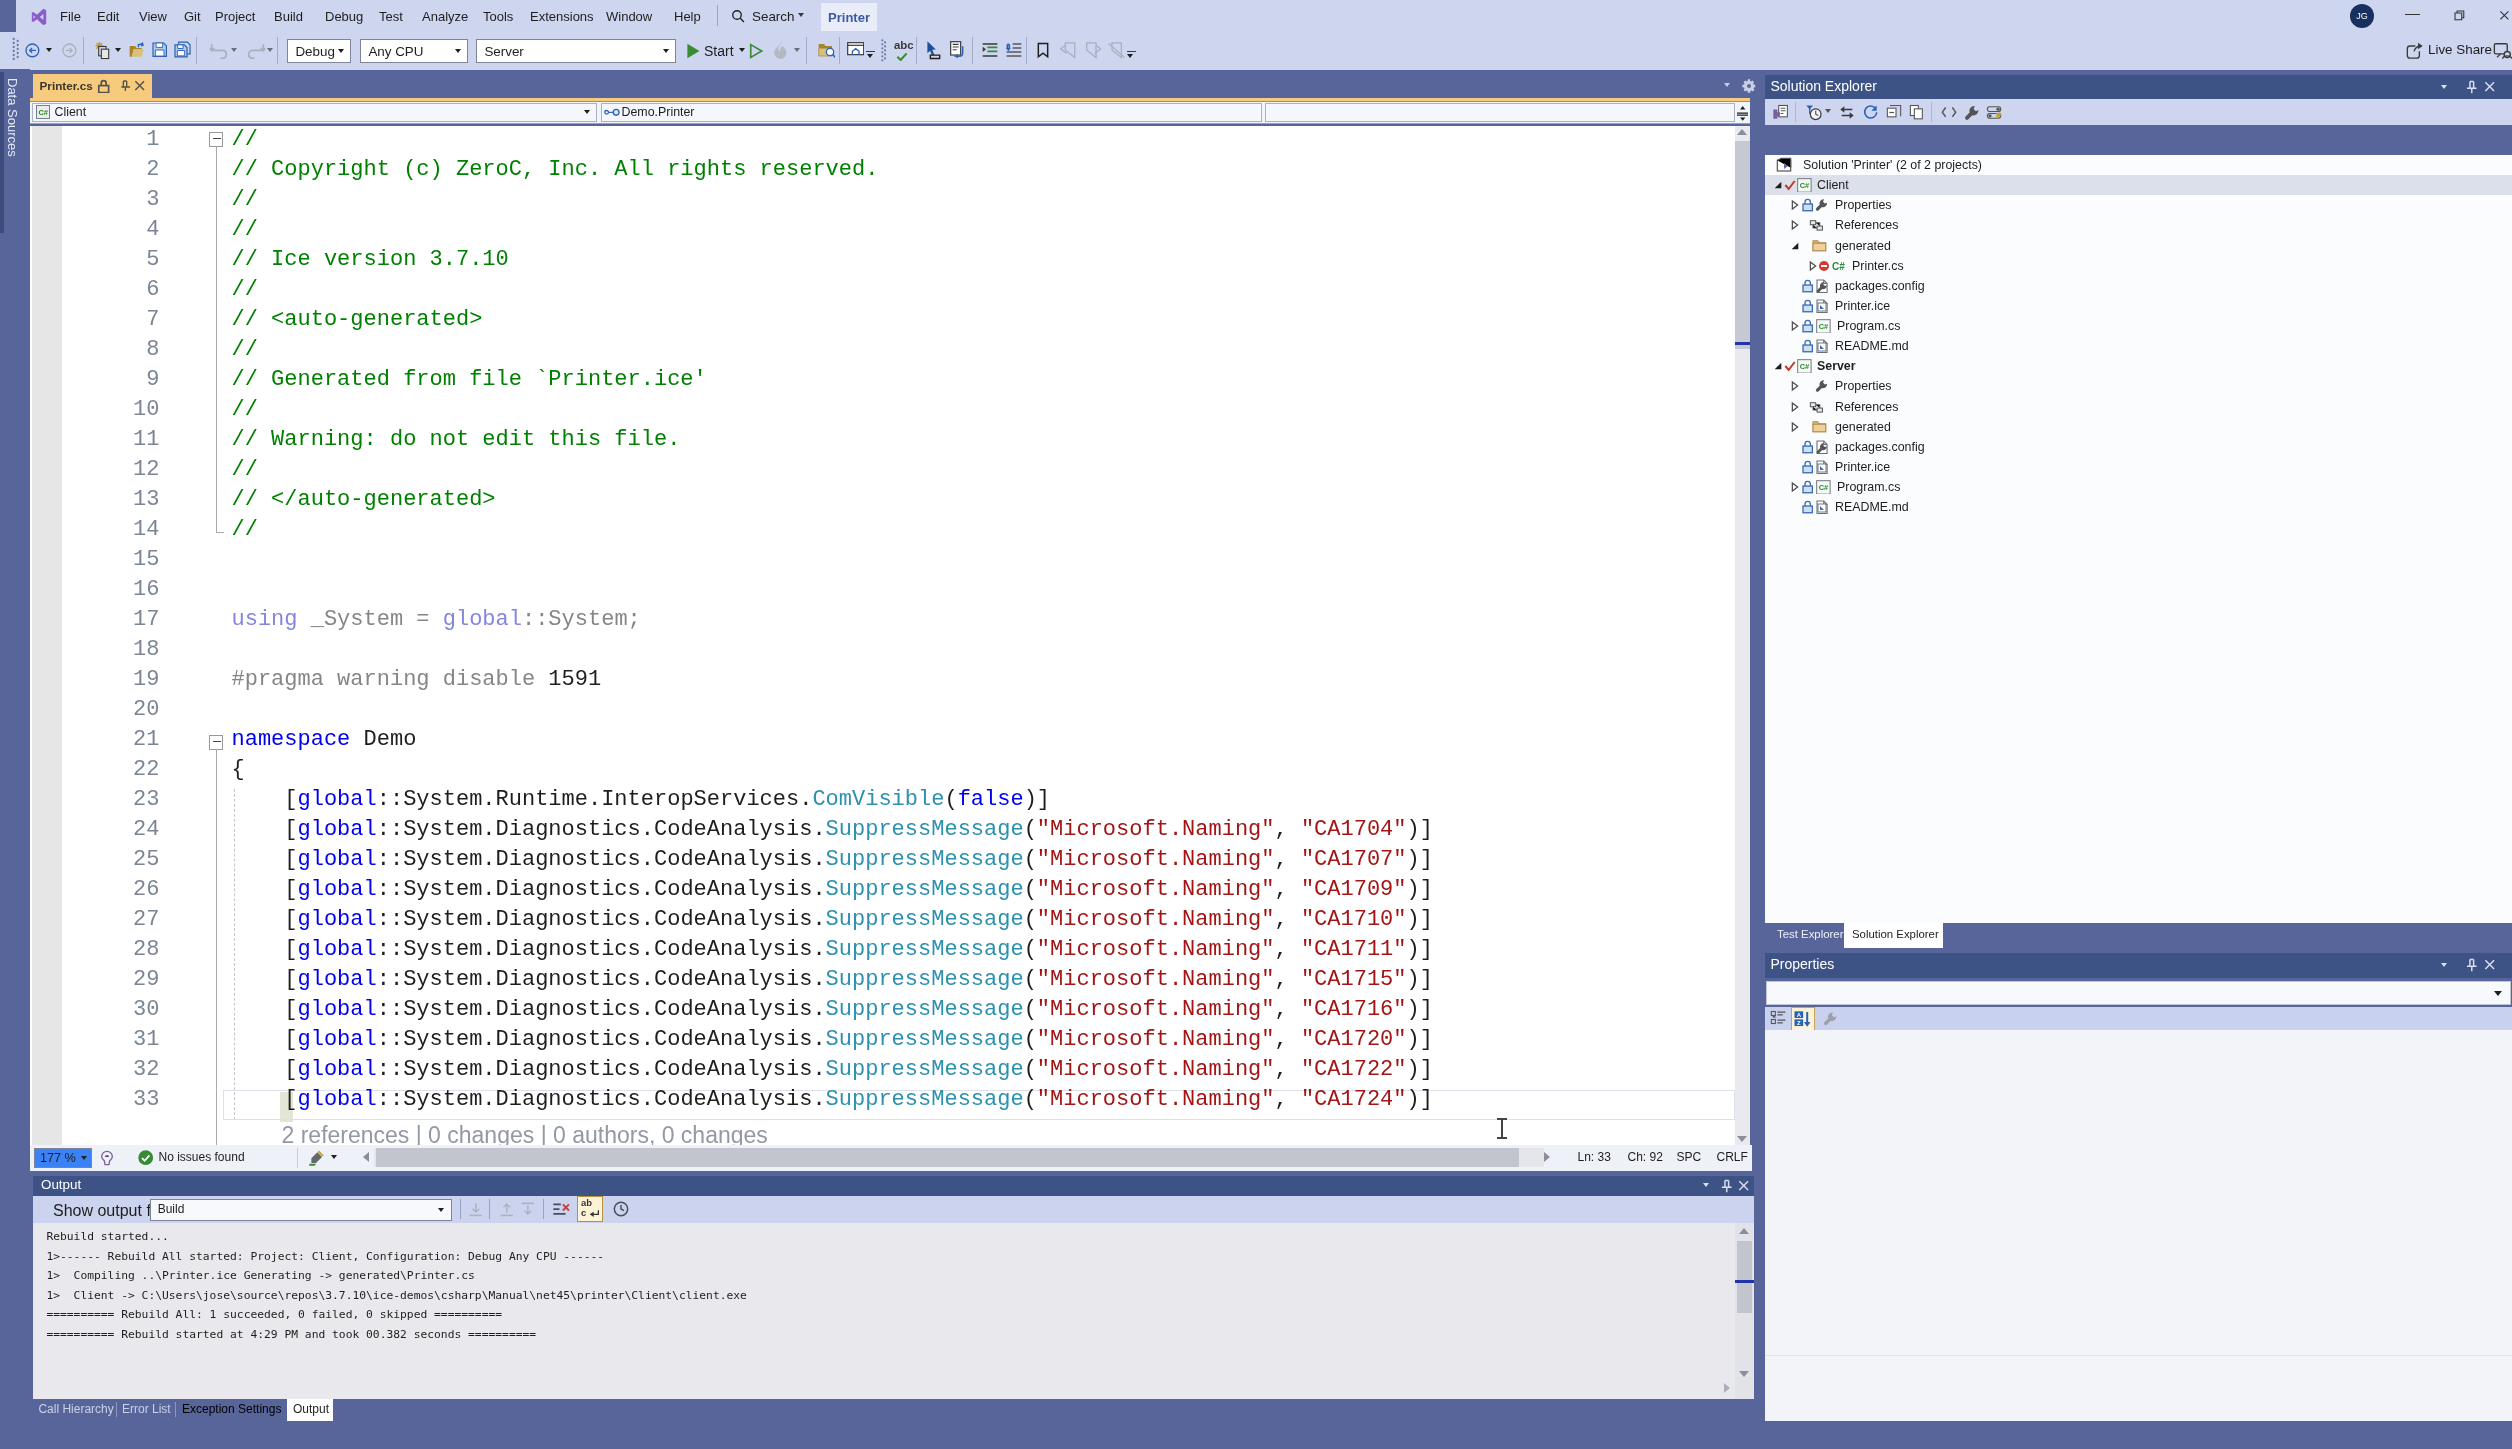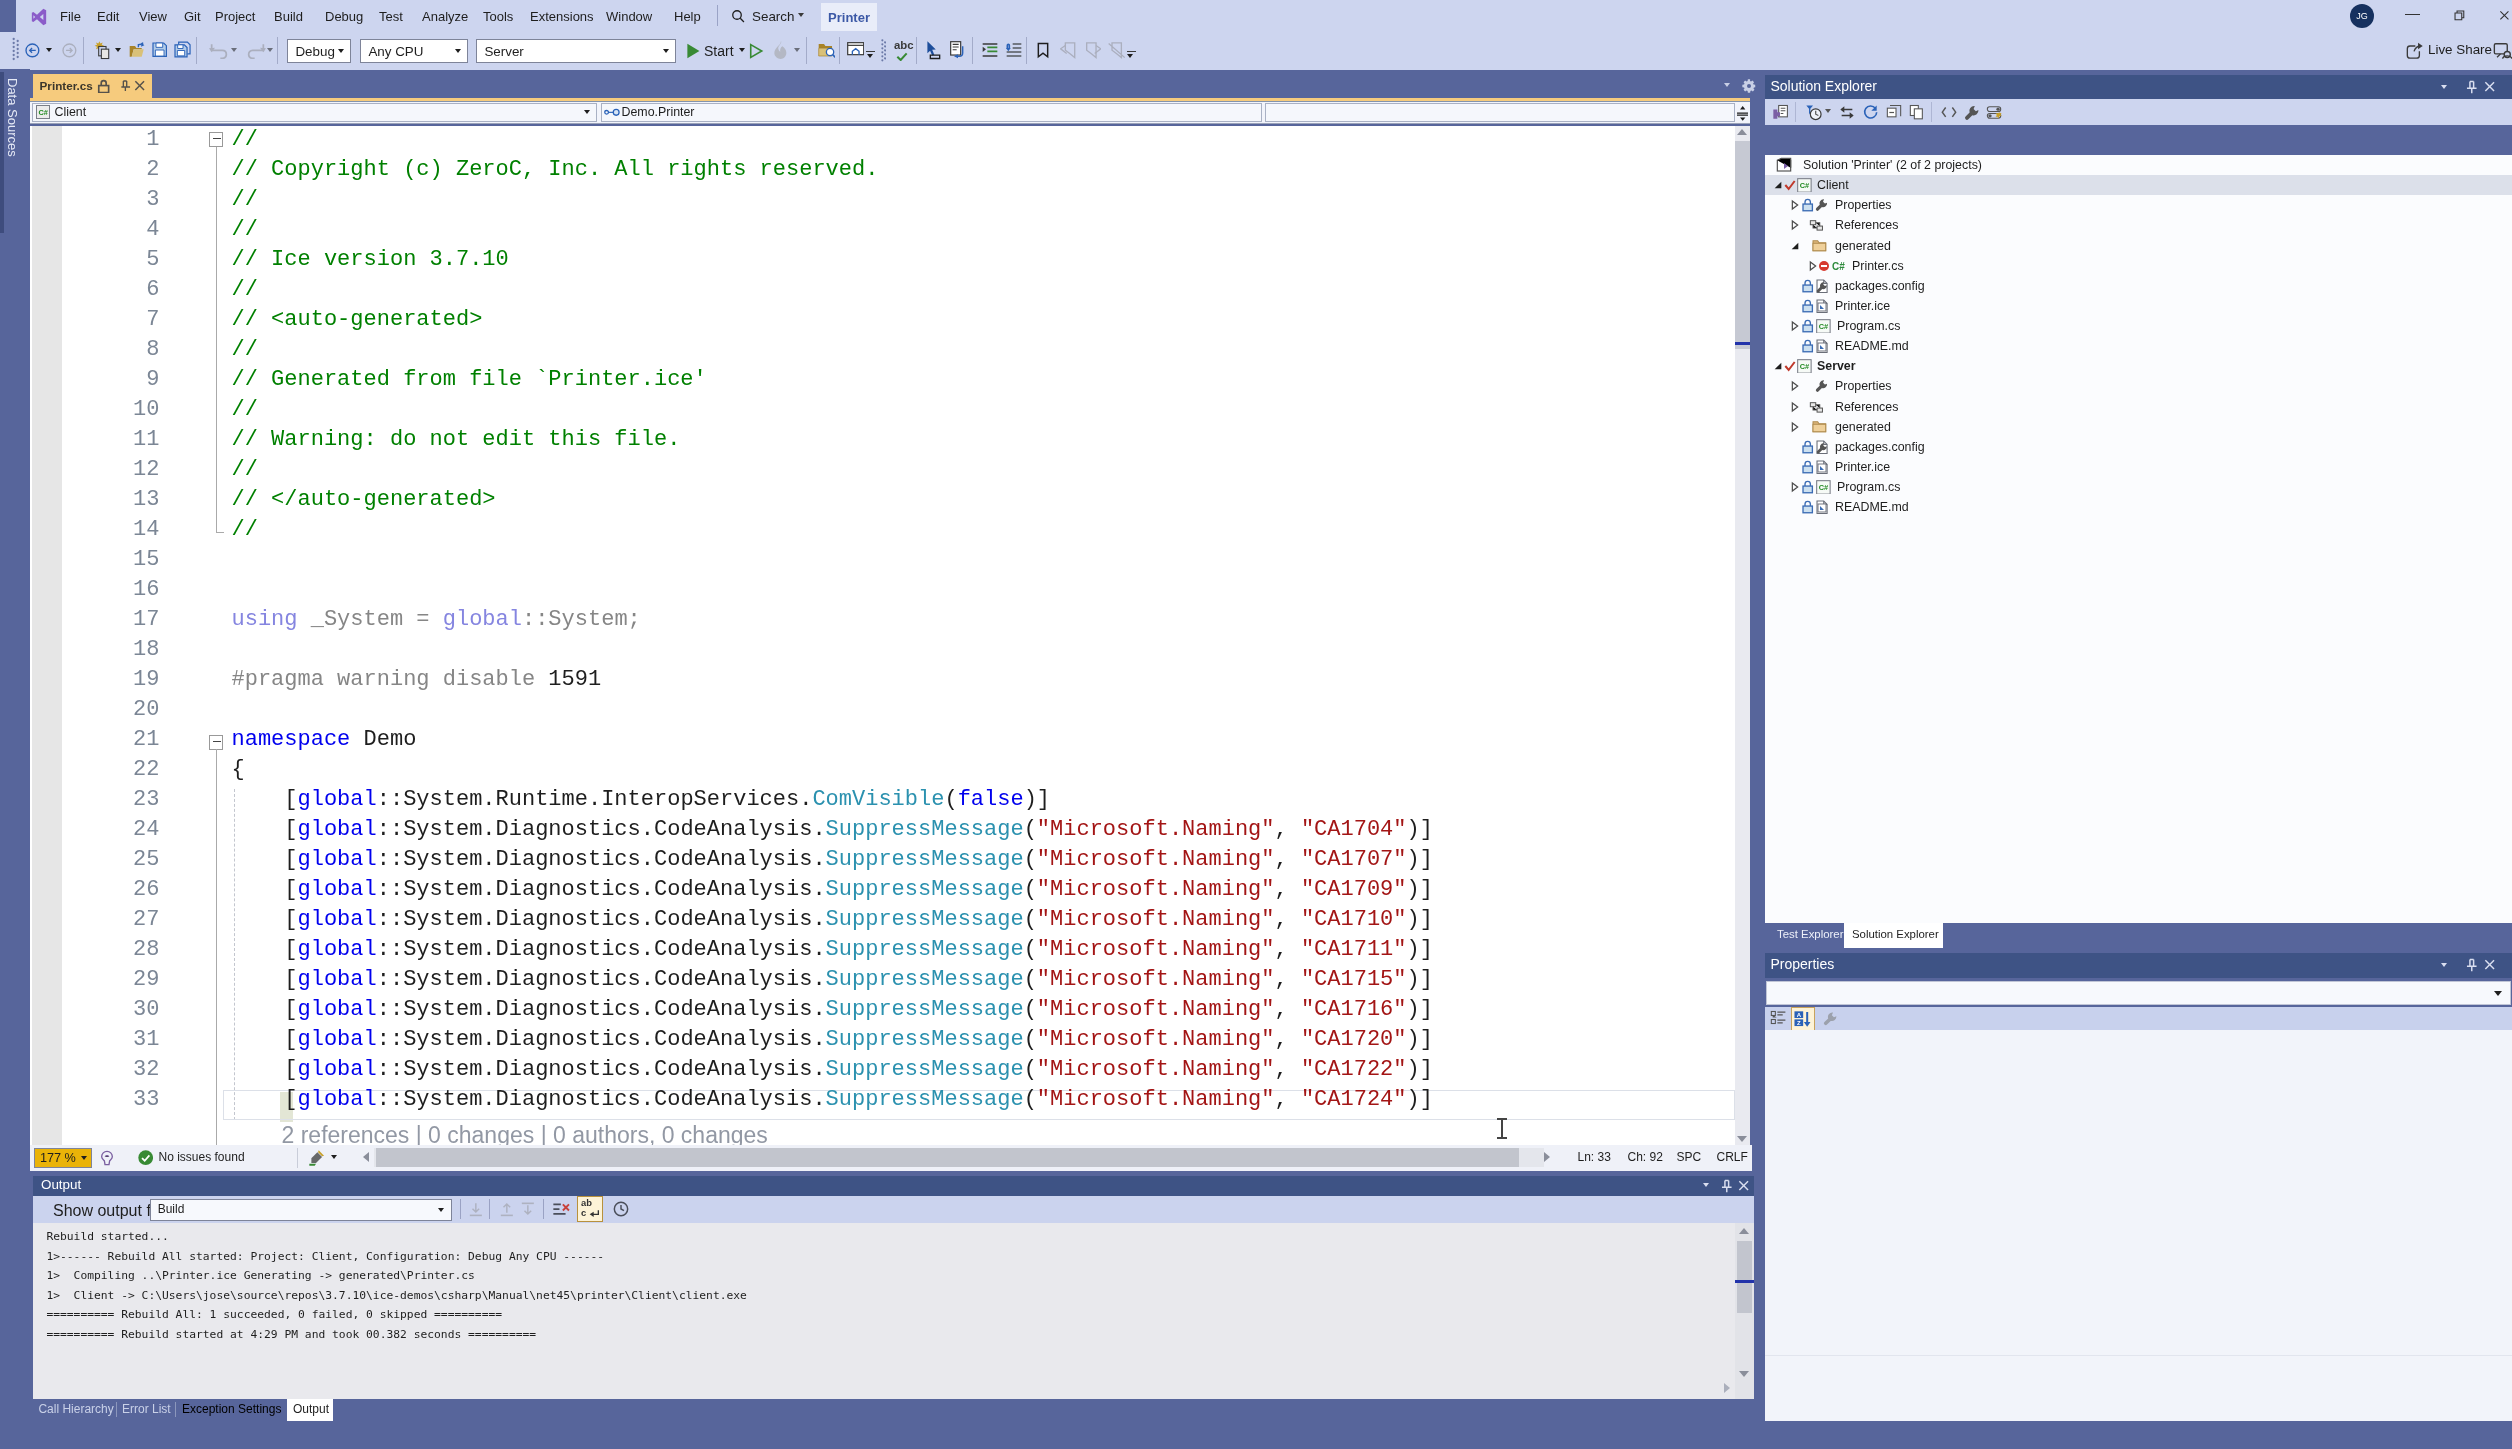--- a/index.html
+++ b/index.html
@@ -385,21 +385,21 @@
       </svg>
   </div>
   <div class="ab" style="left:1705px;top:52px;width:15.4px;height:1021px;background:#E9EAF0;">
     <div class="ab" style="left:2.7px;top:2.7px;width:0;height:0;border-left:5.4px solid transparent;border-right:5.4px solid transparent;border-bottom:6.7px solid #8A8E9A;"></div>
     <div class="ab" style="left:0;top:14.8px;width:15.4px;height:208px;background:#C6C9D3;"></div>
     <div class="ab" style="left:0;top:216px;width:15.4px;height:3.4px;background:#2233AA;"></div>
     <div class="ab" style="left:2.7px;top:1010px;width:0;height:0;border-left:5.4px solid transparent;border-right:5.4px solid transparent;border-top:6.7px solid #8A8E9A;"></div>
   </div>
 
   <div class="ab" style="left:0;top:1071px;width:1722px;height:26px;background:#EFF1F8;">
-    <div class="ab" style="left:4px;top:2.7px;width:58px;height:20px;background:#eab308;border:0.7px solid #7E8499;font-size:12.7px;">
+    <div class="ab" style="left:4px;top:2.7px;width:58px;height:20px;background:#3b82f6;border:0.7px solid #7E8499;font-size:12.7px;">
         <span style="position:absolute;left:5.4px;top:2px;">177 %</span>
         <div class="ab tri-d2" style="left:46px;top:7.4px;"></div>
       </div>
     <svg class="ab" style="left:69px;top:4.7px;" width="16" height="16" viewBox="0 0 24 24">
         <path fill="none" stroke="#7A5FA0" stroke-width="2" d="M12 2a8 8 0 0 1 8 8c0 3-2 4-4 6l-1 6h-6l-1-6c-2-2-4-3-4-6a8 8 0 0 1 8-8z"></path>
         <path stroke="#7A5FA0" stroke-width="1.6" d="M9 10c2-2 4-2 6 0"></path>
       </svg>
     <svg class="ab" style="left:108px;top:5.4px;" width="15.4" height="15.4" viewBox="0 0 23 23">
         <circle cx="11.5" cy="11.5" r="11" fill="#388A34"></circle>
         <path fill="none" stroke="#fff" stroke-width="2.6" d="M6 12l4 4 7-8"></path>

